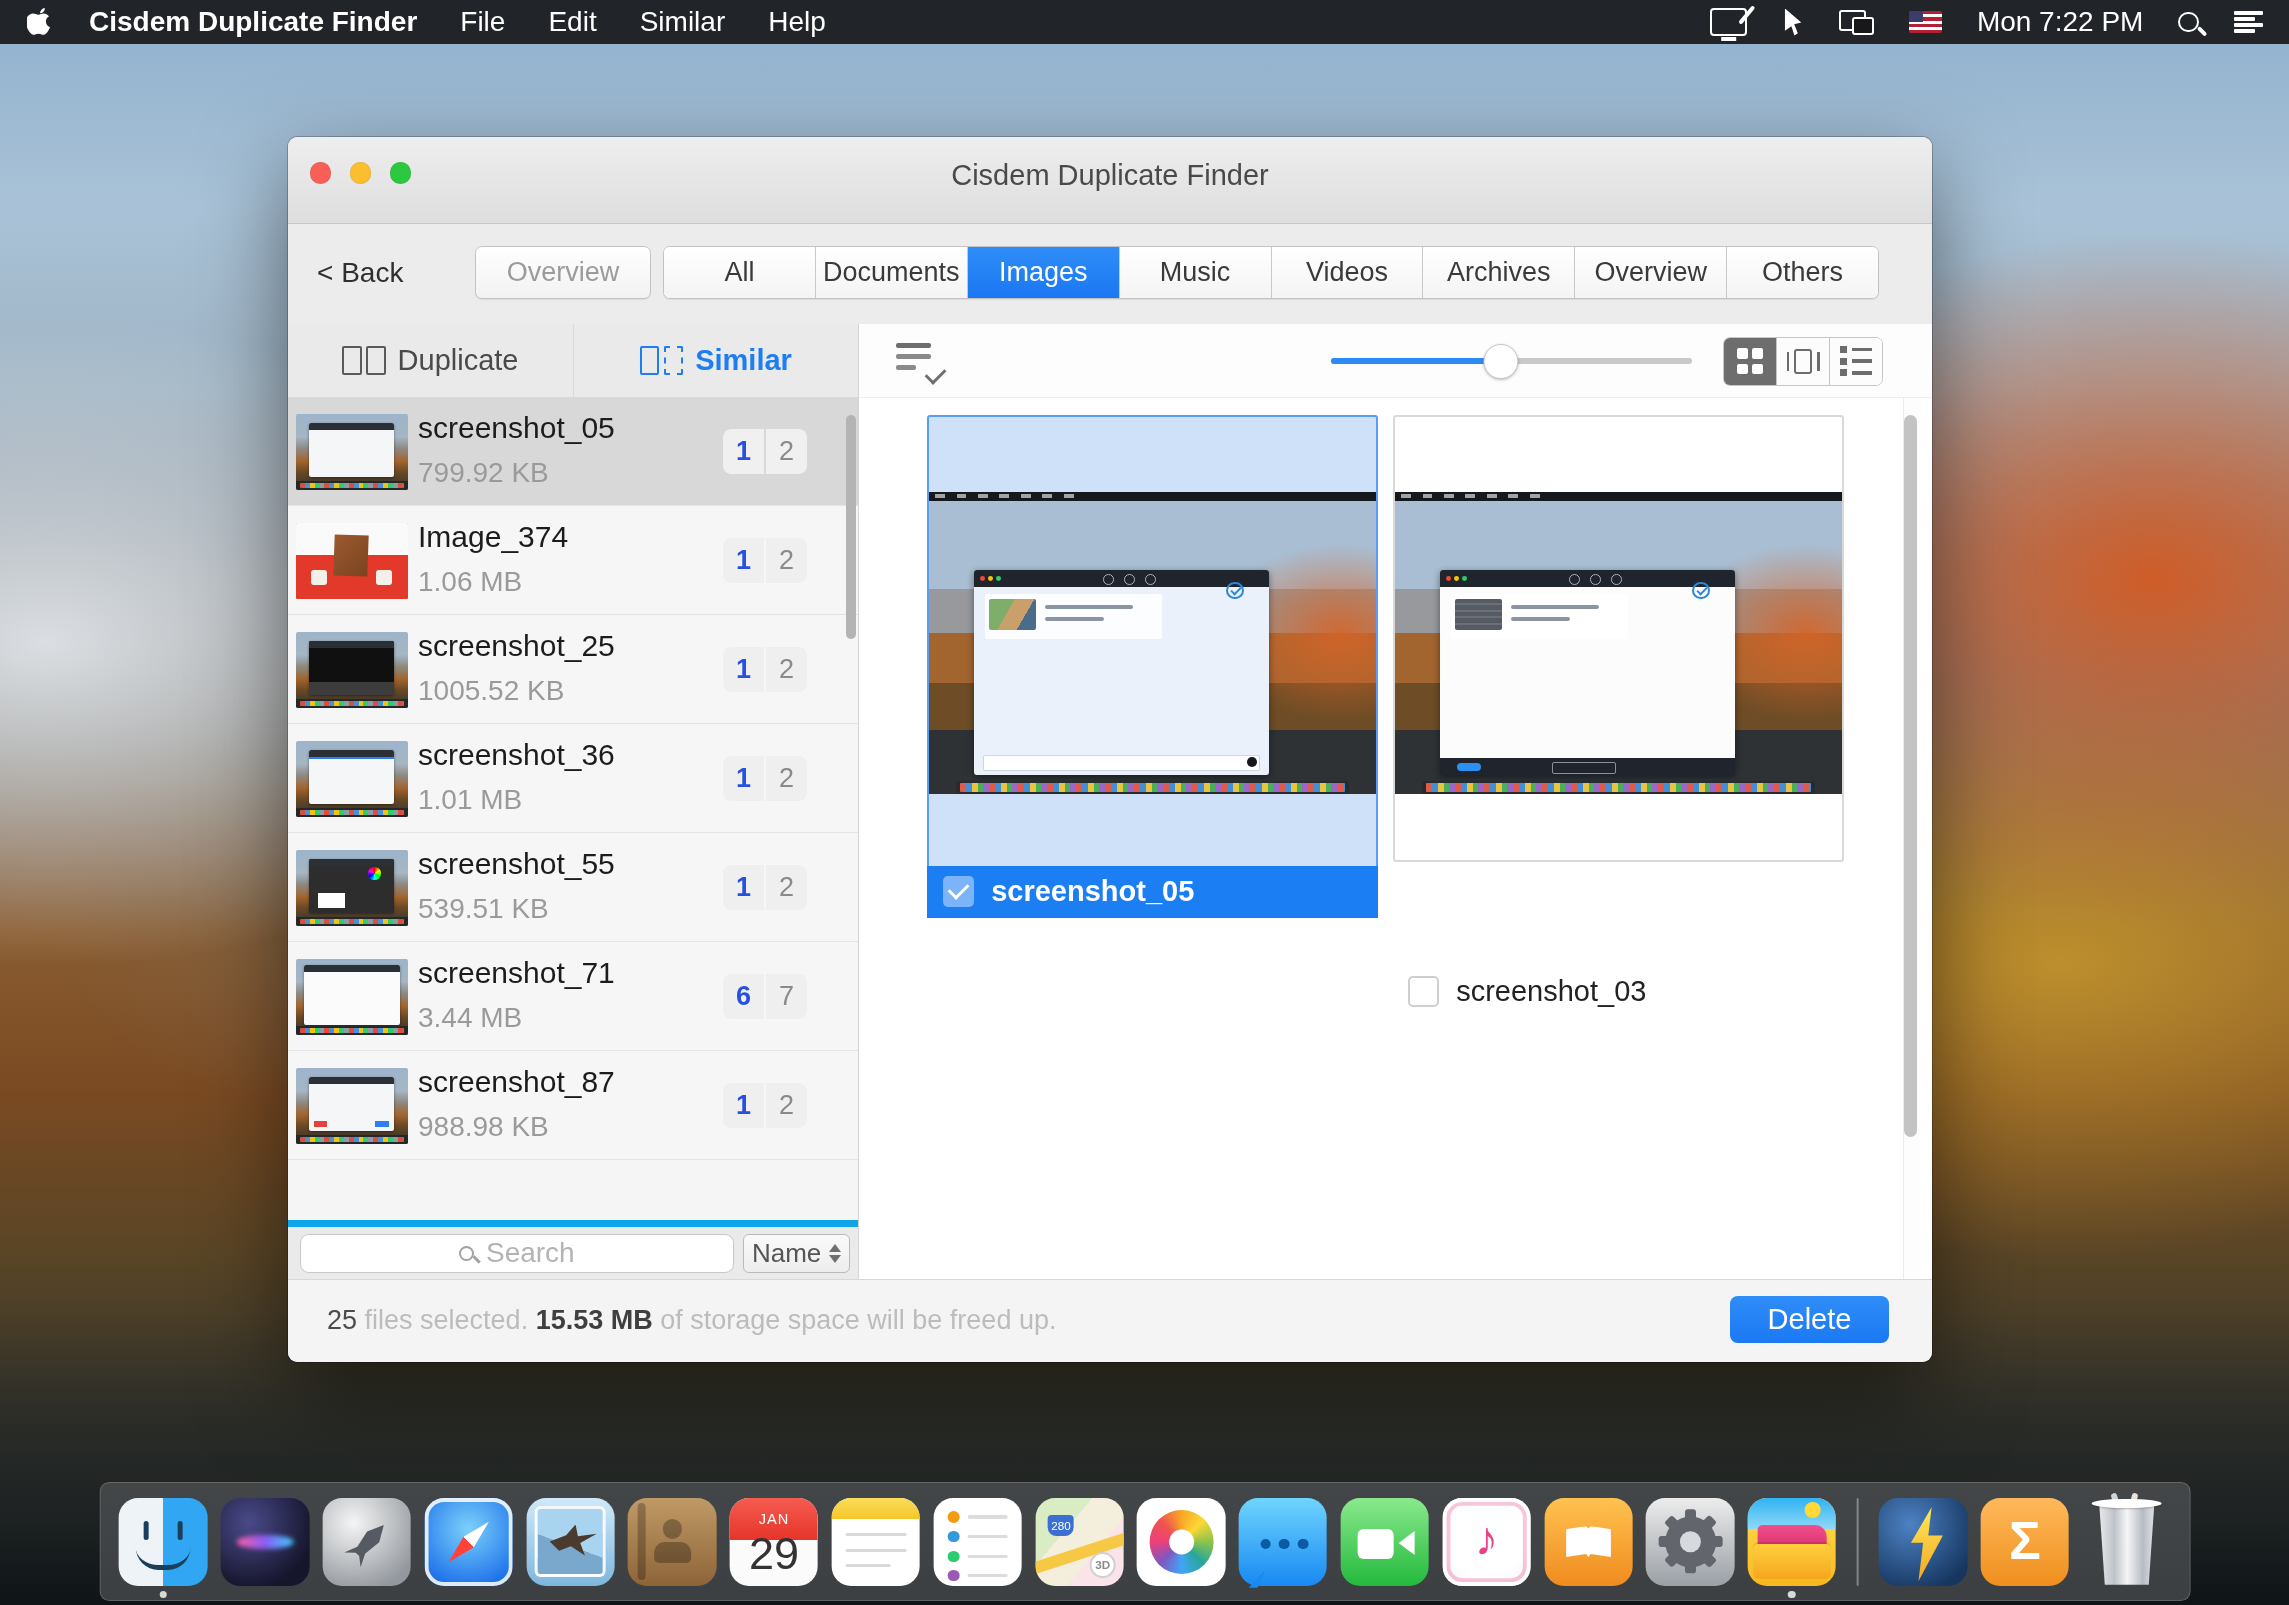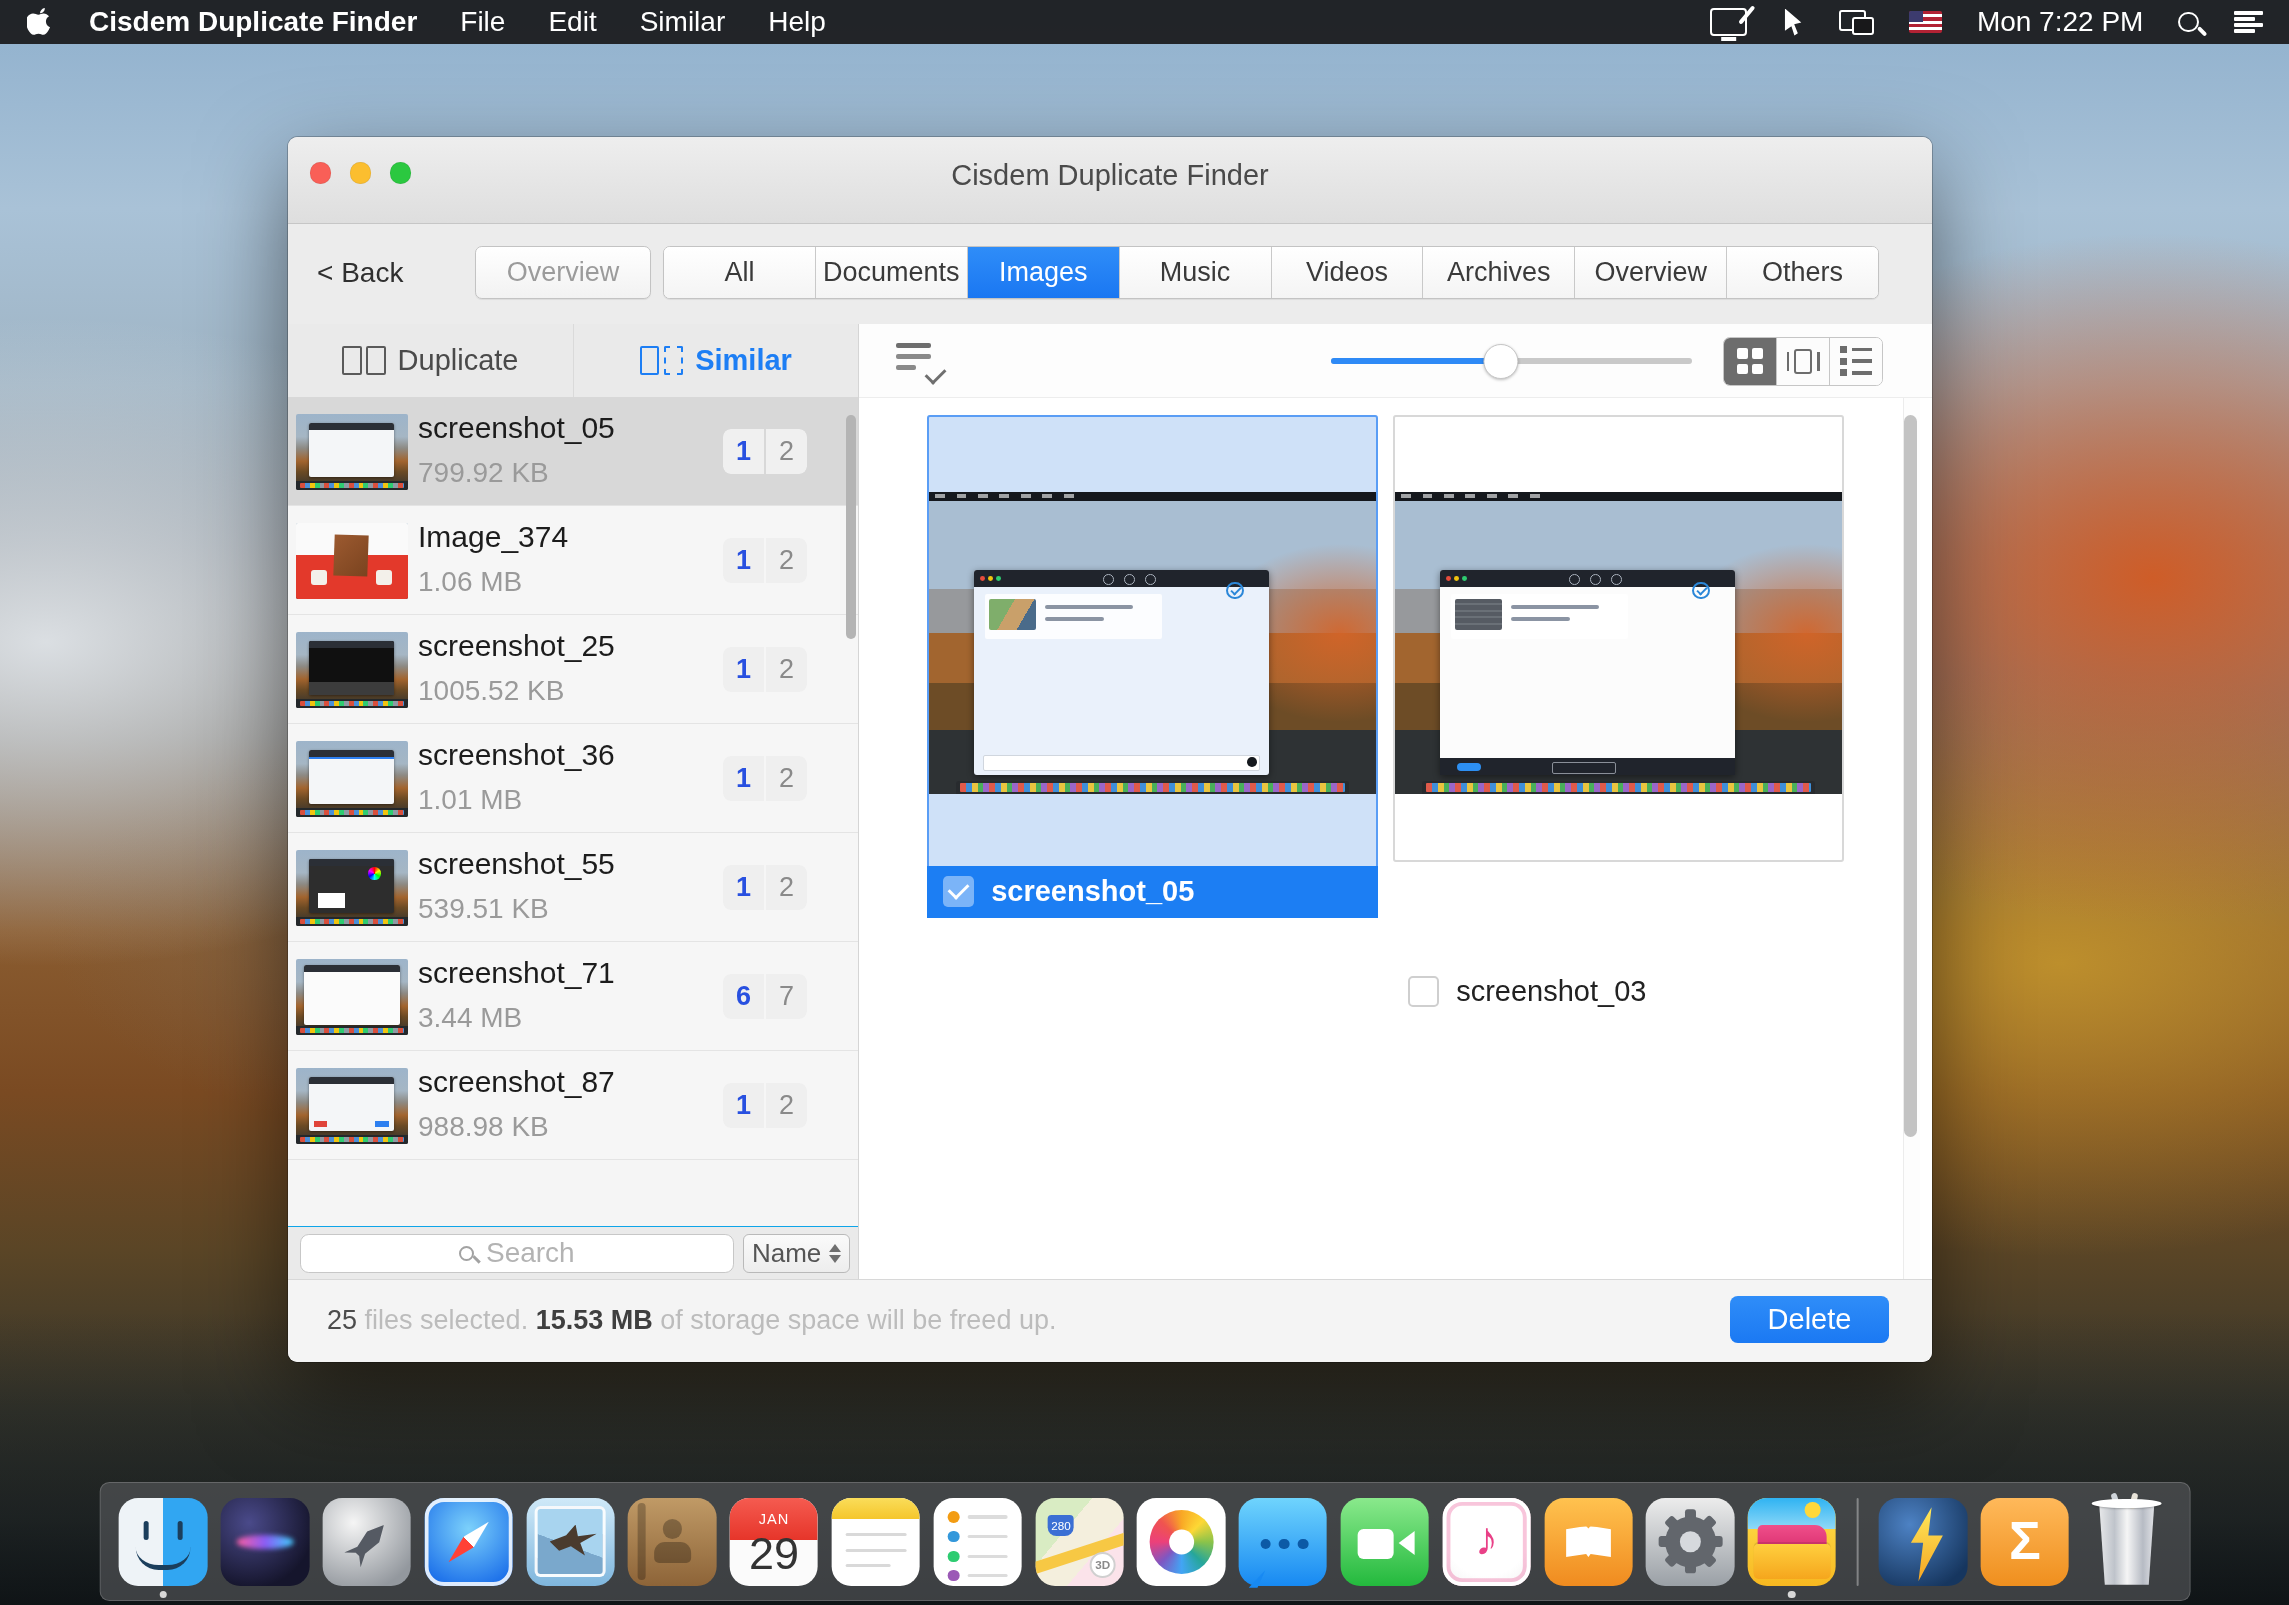--- a/index.html
+++ b/index.html
@@ -101,21 +101,21 @@
   .ph .f1{left:14%;} .ph .f2{right:14%;}
   .i-name{position:absolute;left:130px;top:13.7px;font-size:30px;color:#1c1c1c;}
   .i-size{position:absolute;left:130px;top:60px;font-size:28px;color:#9a9a9a;}
   .badge{position:absolute;left:435px;top:32px;width:84px;height:45px;display:flex;border-radius:7.8px;overflow:hidden;}
   .bcell{flex:1;display:flex;align-items:center;justify-content:center;font-size:27px;background:#efefef;}
   .bcell.b1{color:#2850e0;font-weight:700;margin-right:2px;border-radius:7.8px 0 0 7.8px;}
   .bcell.b2{color:#8a8a8a;border-radius:0 7.8px 7.8px 0;}
   .row.selected .bcell{background:rgba(255,255,255,.62);}
   .lp-scroll{position:absolute;left:558px;top:91px;width:9.8px;height:224px;border-radius:4.9px;background:#b4b4b4;}
 
-  .search-row{position:absolute;left:0;bottom:0;right:0;height:53px;background:#eaeaea;border-top:1px solid #0ea5e9;}
+  .search-row{position:absolute;left:0;bottom:0;right:0;height:53px;background:#eaeaea;border-top:7px solid #0ea5e9;}
   .search-field{position:absolute;left:11.7px;top:6.8px;width:434px;height:39px;background:#fff;border:1px solid #c7c7c7;
     border-radius:8.8px;display:flex;align-items:center;justify-content:center;gap:11.7px;box-sizing:border-box;}
   .sf-icon{position:relative;width:15.6px;height:15.6px;border:2.9px solid #a2a2a2;border-radius:50%;box-sizing:border-box;}
   .sf-icon::after{content:'';position:absolute;right:-5.9px;bottom:-4.9px;width:2.9px;height:8.8px;background:#a2a2a2;transform:rotate(-45deg);}
   .sf-ph{font-size:28px;color:#b3b3b3;}
   .sort-btn{position:absolute;left:455px;top:6.8px;width:107px;height:39px;background:linear-gradient(180deg,#fafafa,#ededed);
     border:1px solid #b9b9b9;border-radius:5.9px;display:flex;align-items:center;justify-content:center;gap:7.8px;box-sizing:border-box;}
   .sort-label{font-size:26px;color:#555;}
   .stepper{display:flex;flex-direction:column;gap:2.9px;}
   .stepper .up{width:0;height:0;border-left:6.8px solid transparent;border-right:6.8px solid transparent;border-bottom:8.8px solid #6f6f6f;}

